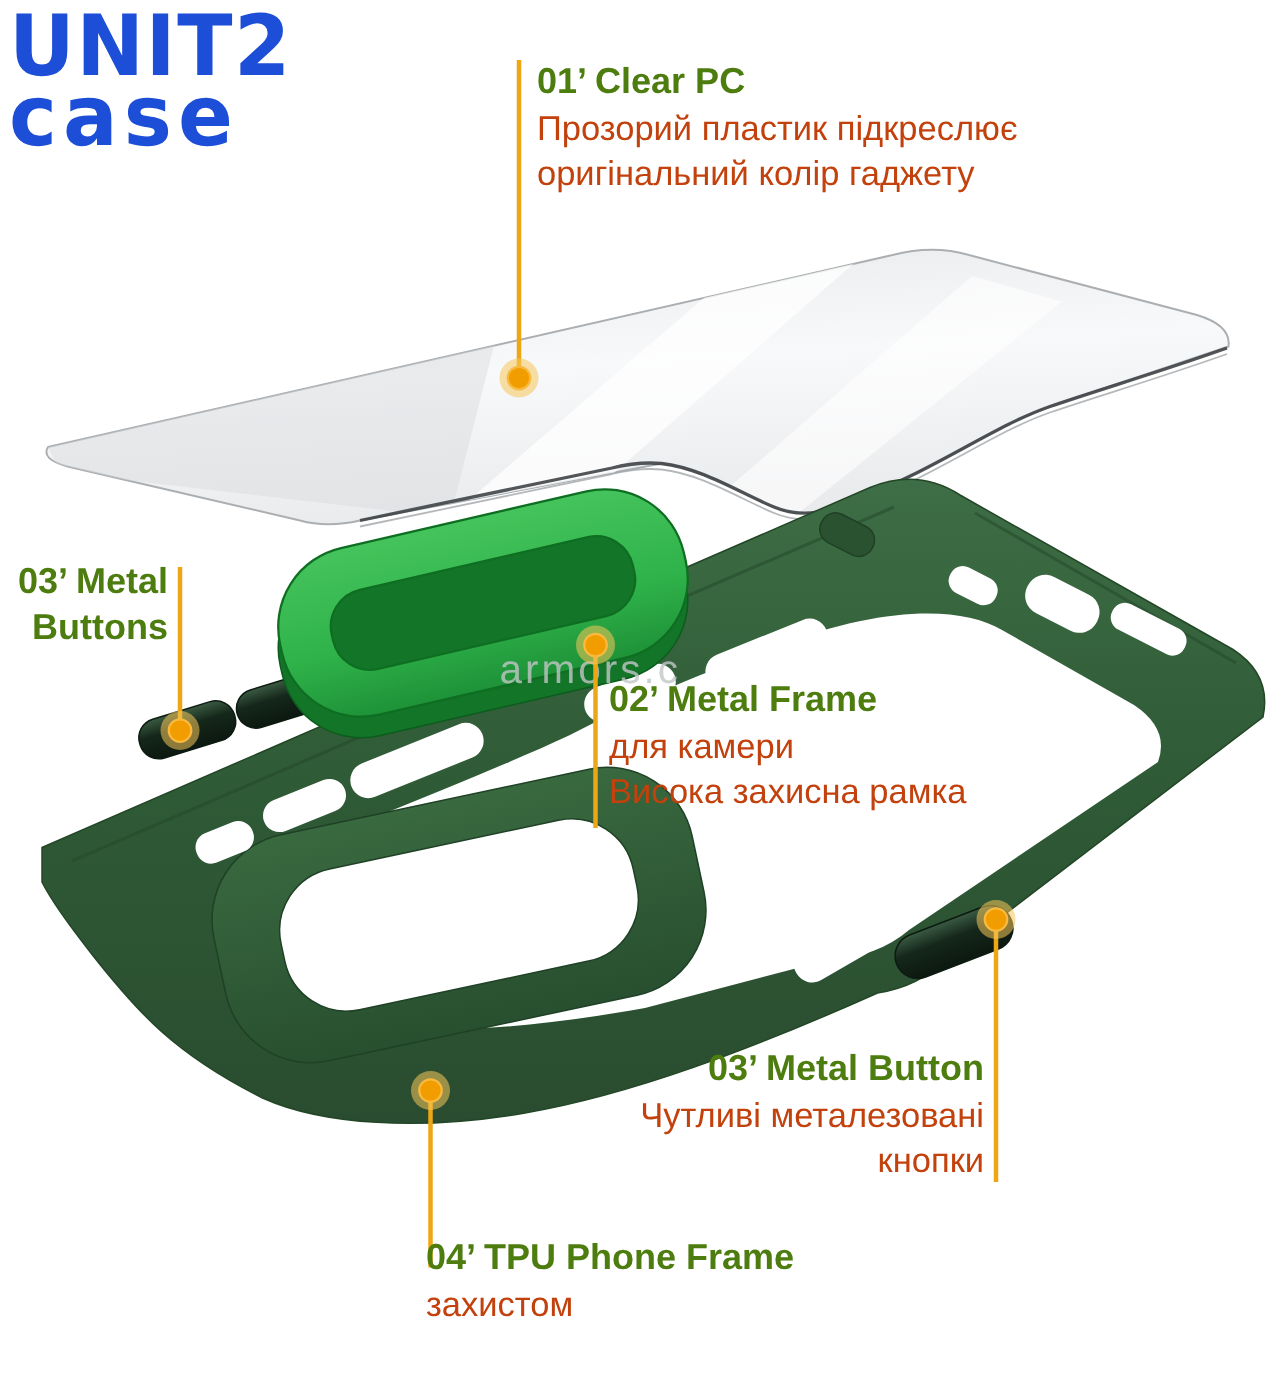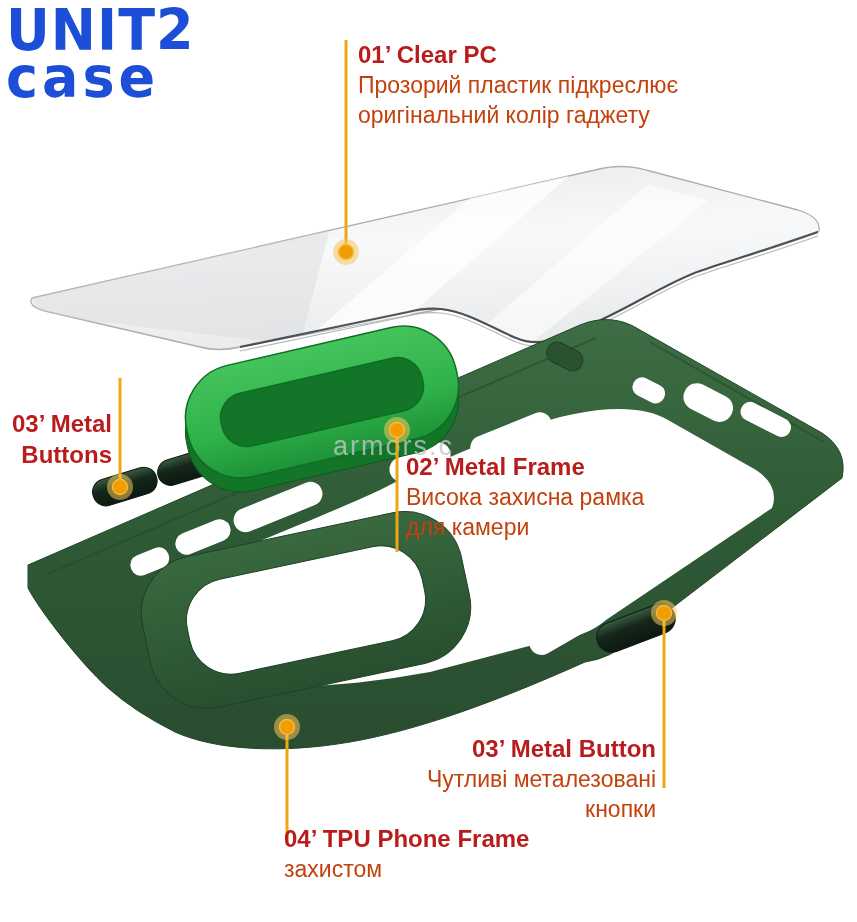--- a/index.html
+++ b/index.html
@@ -6,23 +6,23 @@
   #stage{
     position:relative;width:857px;height:922px;background:#ffffff;overflow:hidden;
     font-family:"Liberation Sans",sans-serif;color:#1a1a1a;
   }
   #artwork{position:absolute;left:0;top:0;width:857px;height:922px;}
   .logo{position:absolute;left:6px;top:6px;line-height:47px;font-weight:bold;
         font-family:"DejaVu Sans",sans-serif;color:#1d4ed8;letter-spacing:1px;}
   .logo .l1{font-size:54px;display:block;transform:scaleY(1.04);transform-origin:left top;}
   .logo .l2{font-size:54px;display:block;letter-spacing:4px;transform:scaleY(1.04);transform-origin:left top;}
   .callout{position:absolute;}
-  .callout .title{font-weight:bold;font-size:24px;line-height:30px;color:#b91c1c;white-space:nowrap;}
+  .callout .title{font-weight:bold;font-size:24px;line-height:30px;color:#4d7c0f;white-space:nowrap;}
   .callout .body{font-size:23px;line-height:30px;color:#c2410c;white-space:nowrap;}
-  .right-align{text-align:right;margin-top:36px;}
+  .right-align{text-align:right;}
   #co-clear-pc{left:358px;top:40px;}
   #co-metal-buttons{left:0px;top:372px;width:112px;}
   #co-metal-buttons .title{line-height:31px;}
   #co-metal-frame{left:406px;top:452px;}
   #co-metal-button{left:330px;top:698px;width:326px;}
   #co-tpu-frame{left:284px;top:824px;}
 </style>
 </head>
 <body>
 
@@ -164,22 +164,22 @@
     <div class="body">оригінальний колір гаджету</div>
   </div>
 
   <div class="callout right-align" id="co-metal-buttons">
     <div class="title">03’ Metal</div>
     <div class="title">Buttons</div>
   </div>
 
   <div class="callout" id="co-metal-frame">
     <div class="title">02’ Metal Frame</div>
+    <div class="body">для камери</div>
     <div class="body">Висока захисна рамка</div>
-    <div class="body">для камери</div>
   </div>
 
   <div class="callout right-align" id="co-metal-button">
     <div class="title">03’ Metal Button</div>
     <div class="body">Чутливі металезовані</div>
     <div class="body">кнопки</div>
   </div>
 
   <div class="callout" id="co-tpu-frame">
     <div class="title">04’ TPU Phone Frame</div>

